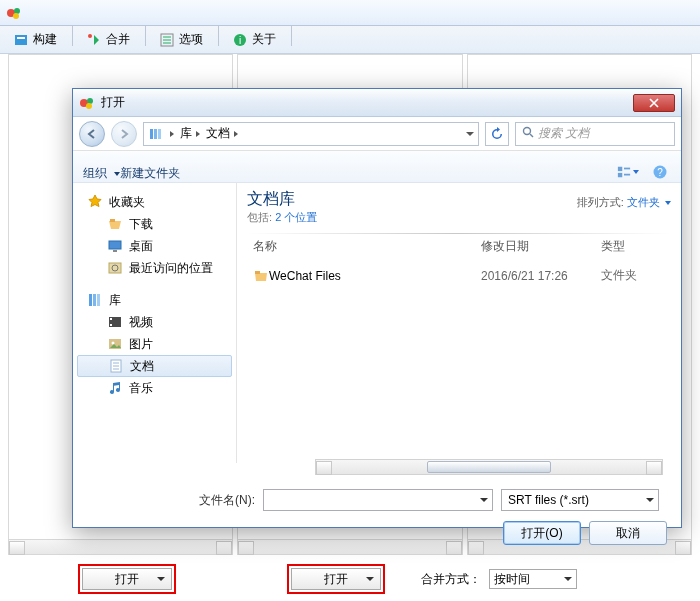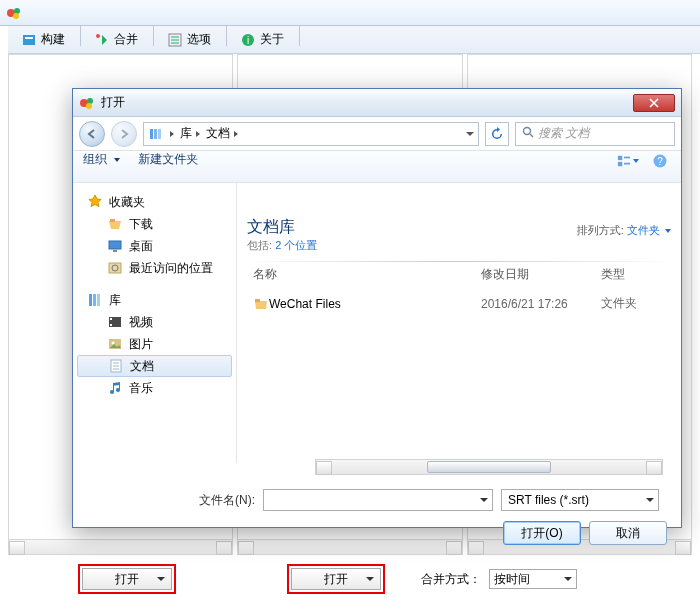--- a/index.html
+++ b/index.html
@@ -27,21 +27,20 @@
     width: 16px; height: 16px;
     margin-right: 6px;
     display: inline-flex;
   }
   .main-toolbar {
     height: 28px;
     background: linear-gradient(#f2f6fb, #e5eef8);
     border-bottom: 1px solid #c4d2e3;
     display: flex;
     padding: 0 4px;
-    margin-left: 8px;
   }
   .tool-btn {
     display: flex;
     align-items: center;
     padding: 2px 8px;
     margin-right: 2px;
     border: 1px solid transparent;
     border-radius: 2px;
   }
   .tool-sep {
@@ -222,23 +221,22 @@
     align-items: center;
     padding: 0 6px;
     color: #9a9a9a;
   }
   .search-box .mag { margin-right:4px;color:#6d86a4; }
   .dlg-cmdbar {
     height: 32px;
     background: linear-gradient(#fbfdff,#eef4fb);
     border-bottom: 1px solid #dde6f0;
     display: flex;
-    align-items: flex-start;
+    align-items: flex-end;
     padding: 0 10px;
-    gap: 18px;
     color: #1a3e6f;
   }
   .cmd-drop .caret {
     display:inline-block;
     margin-left: 4px;
     width: 0; height: 0;
     border-left: 3px solid transparent;
     border-right: 3px solid transparent;
     border-top: 4px solid #1a3e6f;
     vertical-align: middle;
@@ -273,21 +271,20 @@
     border-radius: 2px;
     margin: 0 4px;
     padding-left: 30px;
   }
   .side-spacer { height: 10px; }
   .main-area {
     flex: 1;
     display: flex;
     flex-direction: column;
     padding: 6px 10px 4px 10px;
-    margin-top: 28px;
   }
   .lib-hdr {
     display: flex;
     align-items: flex-start;
     margin-bottom: 4px;
   }
   .lib-title {
     color: #0b3a74;
     font-size: 16px;
   }

